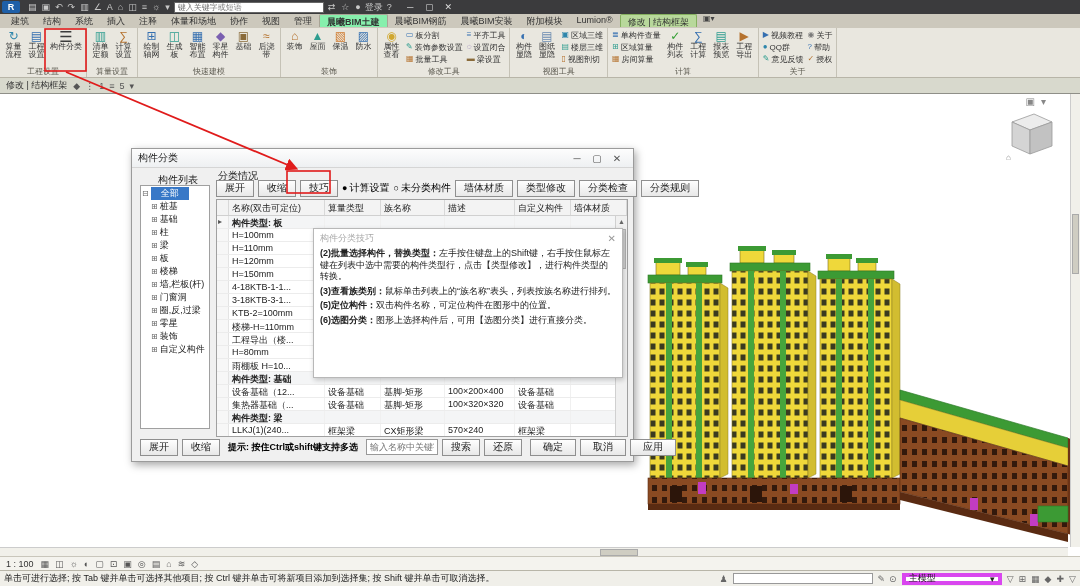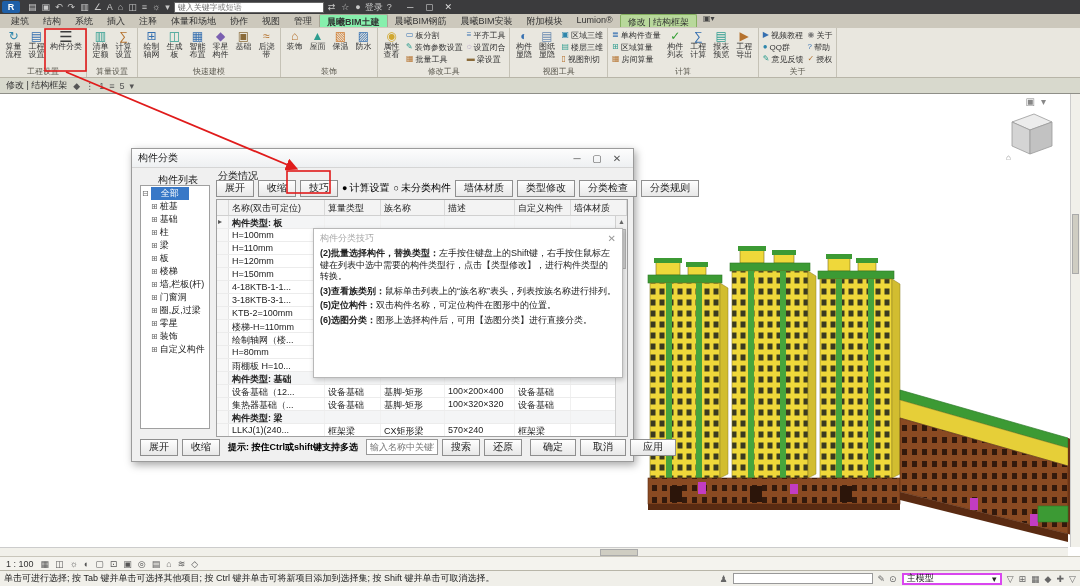--- a/index.html
+++ b/index.html
@@ -59,21 +59,21 @@
 
   
   #viewbar { position:absolute; left:0; top:556px; width:1080px; height:14px; background:#f4f3ee; border-top:1px solid #c9c6bb; display:flex; align-items:center; gap:7px; padding:0 6px; font-size:9px; color:#333; }
   .vbicon { font-size:9px; color:#555; }
 
   
   #statusbar { position:absolute; left:0; top:570px; width:1080px; height:16px; background:#f0efe9; border-top:1px solid #b8b5a8; display:flex; align-items:center; font-size:9px; color:#222; padding:0 4px; gap:8px; }
   #status-hint { white-space:nowrap; }
   #status-right { margin-left:auto; display:flex; align-items:center; gap:5px; }
   .stinput { width:140px; height:11px; border:1px solid #999; background:#fff; }
-  .stcombo { width:100px; height:12px; border:2px solid #d946ef; background:#fff; font-size:9px; display:flex; align-items:center; justify-content:space-between; padding:0 3px; color:#222; }
+  .stcombo { width:100px; height:12px; border:4px solid #d946ef; background:#fff; font-size:9px; display:flex; align-items:center; justify-content:space-between; padding:0 3px; color:#222; }
   .sticon { color:#666; font-size:9px; }
 
   
   #dialog { position:absolute; left:131px; top:148px; width:503px; height:314px; background:#f0f0f0; border:1px solid #9b9b9b; box-shadow:2px 3px 8px rgba(0,0,0,.35); z-index:20; font-size:10px; }
   #dlg-titlebar { height:19px; background:linear-gradient(#fdfdfd,#eef0f2); border-bottom:1px solid #d5d5d5; display:flex; align-items:center; padding:0 6px; }
   #dlg-title { font-size:10px; color:#222; flex:1; }
   .dlg-winbtn { width:20px; text-align:center; color:#555; font-size:10px; }
   #dlg-left-label { position:absolute; left:26px; top:24px; color:#222; }
   #tree-box { position:absolute; left:8px; top:36px; width:70px; height:244px; background:#fff; border:1px solid #a0a0a0; overflow:hidden; padding:1px; }
   .titem { display:flex; align-items:center; gap:2px; height:13px; white-space:nowrap; font-size:9px; color:#222; }
@@ -670,21 +670,21 @@
           <div class="c gut"></div>
           <div class="c">楼梯-H=110mm</div>
           <div class="c">现浇板</div>
           <div class="c"></div>
           <div class="c"></div>
           <div class="c"></div>
           <div class="c"></div>
         </div>
         <div class="trow">
           <div class="c gut"></div>
-          <div class="c">绘制轴网（楼...</div>
+          <div class="c">工程导出（楼...</div>
           <div class="c">现浇板</div>
           <div class="c"></div>
           <div class="c"></div>
           <div class="c"></div>
           <div class="c"></div>
         </div>
         <div class="trow">
           <div class="c gut"></div>
           <div class="c">H=80mm</div>
           <div class="c">现浇板</div>

